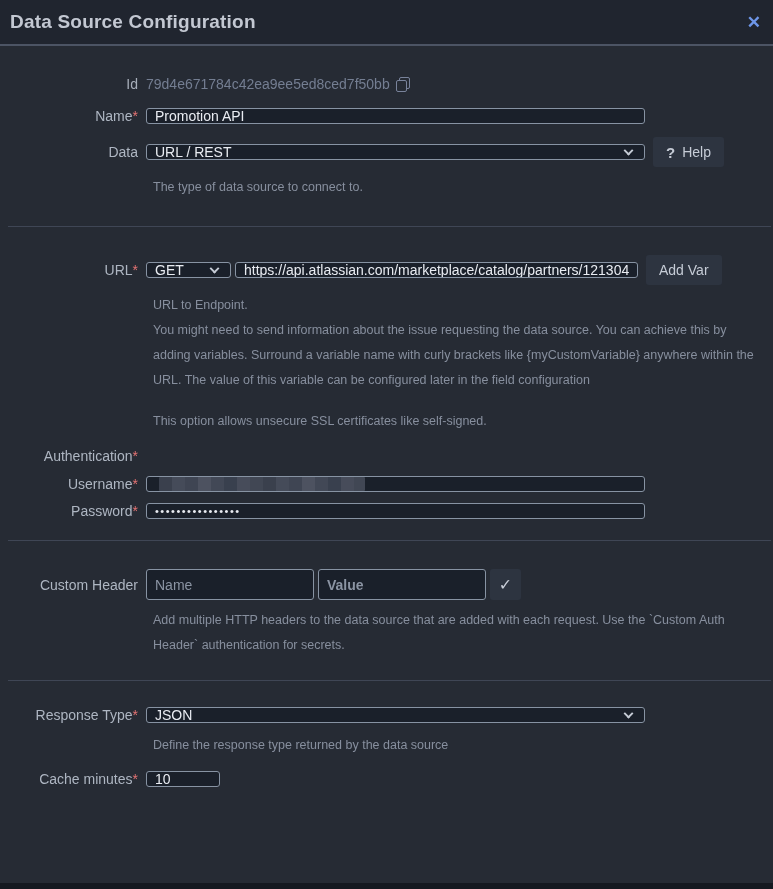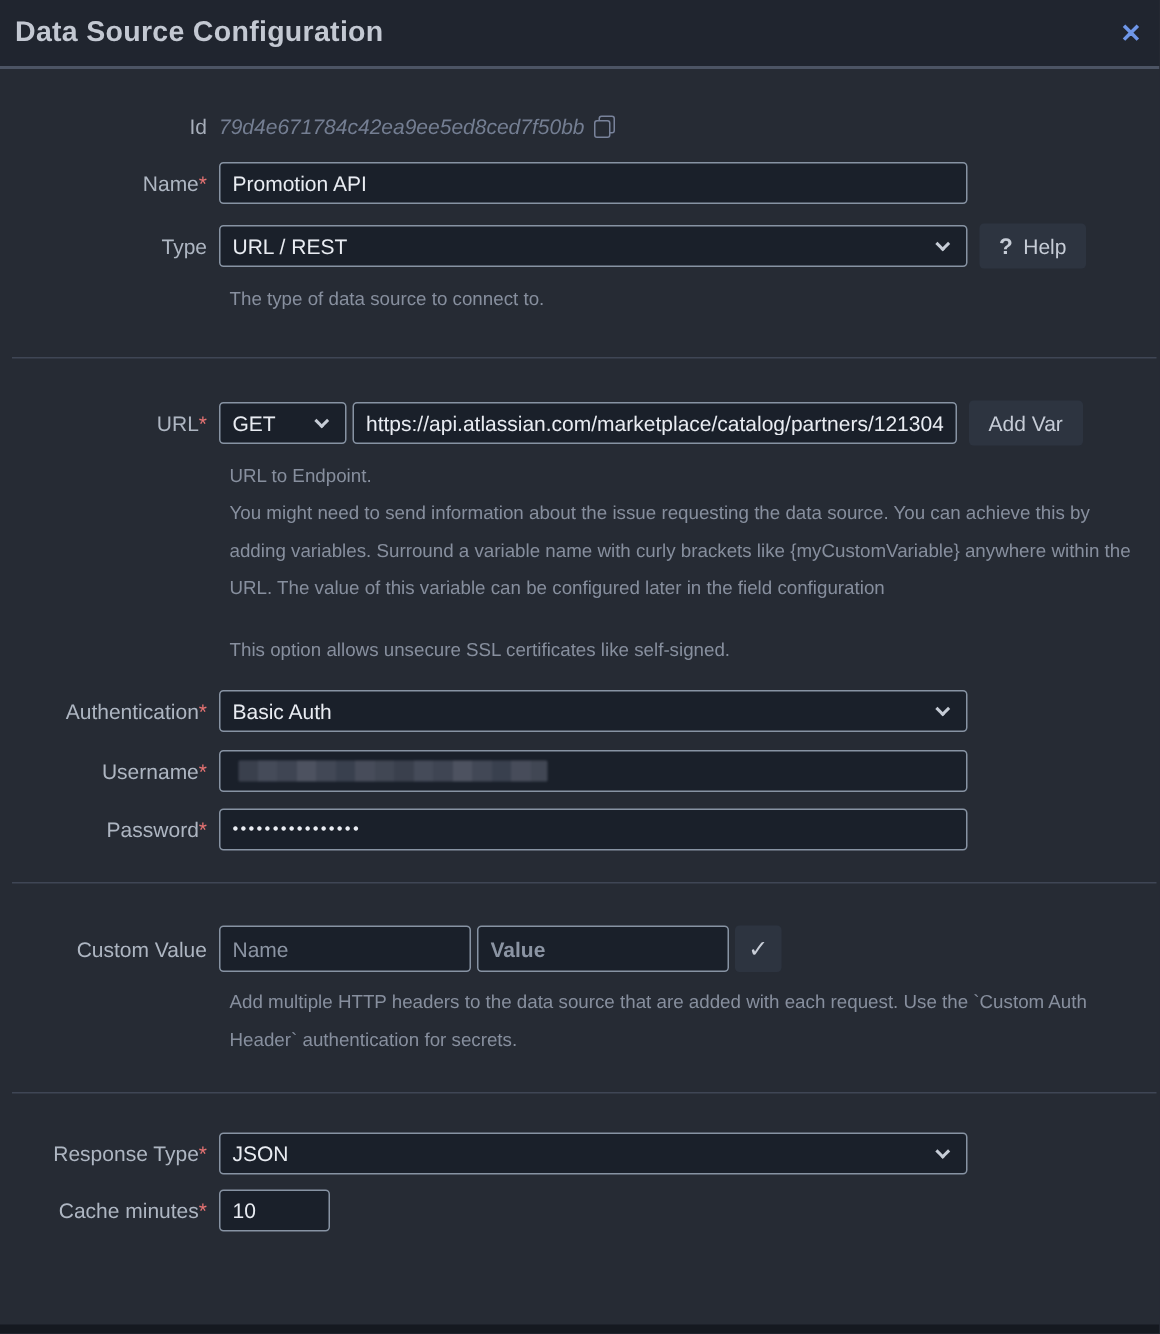--- a/index.html
+++ b/index.html
@@ -33,21 +33,21 @@
     font-size: 14px; color: #aeb6c2;
   }
   .req { color: #e57373; }
   .help-text {
     margin-left: 153px; margin-right: 16px;
     font-size: 12.5px; color: #878f9e; line-height: 25px;
   }
   .divider { border: 0; border-top: 1px solid #3f4655; margin: 0 2px 0 8px; }
   
   .txt-input, .sel {
-    height: 28px; background: #1a202a;
+    height: 16px; background: #1a202a;
     border: 1px solid #8793a3; border-radius: 3px;
     color: #e9ecf2; font-size: 14px; font-family: "Liberation Sans", sans-serif;
     padding: 0 8px; outline: none;
   }
   .txt-input::placeholder { color: #8b94a3; }
   .sel {
     position: relative; display: flex; align-items: center;
     cursor: pointer; user-select: none;
   }
   .chev {
@@ -59,21 +59,21 @@
   .btn {
     height: 30px; background: #2d3440; border: none; border-radius: 3px;
     color: #c6ccd6; font-size: 14px; font-family: "Liberation Sans", sans-serif;
     padding: 0 13px; cursor: pointer; display: inline-flex; align-items: center; gap: 7px;
   }
   .btn .q { font-weight: 700; font-size: 15px; }
   .w-main { width: 499px; }
   
   .id-row { margin-bottom: 16px; }
   .id-label { color: #a7aeba; }
-  .id-value { color: #747e92; font-size: 14px; display: inline-flex; align-items: center; gap: 6px; font-style: italic; }
+  .id-value { color: #747e92; font-size: 14px; display: inline-flex; align-items: center; gap: 6px; }
   .copy-icon { position: relative; width: 14px; height: 15px; display: inline-block; cursor: pointer; }
   .copy-icon::before {
     content: ""; position: absolute; top: 0; right: 0;
     width: 9px; height: 10px; border: 1.5px solid #79839b; border-radius: 2px;
   }
   .copy-icon::after {
     content: ""; position: absolute; bottom: 0; left: 0;
     width: 9px; height: 10px; border: 1.5px solid #79839b; border-radius: 2px;
     background: #262b34;
   }
@@ -122,21 +122,21 @@
       <span class="copy-icon"></span>
     </div>
   </div>
 
   <div class="row mb13">
     <div class="row-label"><span>Name</span><span class="req">*</span></div>
     <input class="txt-input w-main" value="Promotion API" style="">
   </div>
 
   <div class="row mb8">
-    <div class="row-label">Type</div>
+    <div class="row-label">Data</div>
     <div class="sel w-main">
       <span>URL / REST</span>
       <span class="chev"></span>
     </div>
     <button class="btn" style="margin-left:8px">
       <span class="q">?</span>
       <span>Help</span>
     </button>
   </div>
   <div class="help-text" style="margin-bottom:26px">The type of data source to connect to.</div>
@@ -152,59 +152,56 @@
     <input class="txt-input" style="width: 403px; margin-left: 4px;" value="https://api.atlassian.com/marketplace/catalog/partners/1213041">
     <button class="btn" style="margin-left:8px">Add Var</button>
   </div>
   <div class="help-text">URL to Endpoint.</div>
   <div class="help-text" style="margin-bottom:16px">You might need to send information about the issue requesting the data source. You can achieve this by adding variables. Surround a variable name with curly brackets like {myCustomVariable} anywhere within the URL. The value of this variable can be configured later in the field configuration</div>
 
   <div class="help-text" style="margin-bottom:14px">This option allows unsecure SSL certificates like self-signed.</div>
 
   <div class="row" style="margin-bottom:12px">
     <div class="row-label"><span>Authentication</span><span class="req">*</span></div>
-    <div class="sel w-main">
-      <span>Basic Auth</span>
-      <span class="chev"></span>
-    </div>
   </div>
 
   <div class="row" style="margin-bottom:11px">
     <div class="row-label"><span>Username</span><span class="req">*</span></div>
     <div class="txt-input w-main" style="display:flex;align-items:center">
       <span class="redacted"></span>
     </div>
   </div>
 
   <div class="row" style="margin-bottom:21px">
     <div class="row-label"><span>Password</span><span class="req">*</span></div>
     <input class="txt-input w-main pwd" value="••••••••••••••••" style="">
   </div>
 
   <hr class="divider">
 
   <div class="row mb8" style="margin-top:28px">
-    <div class="row-label">Custom Value</div>
+    <div class="row-label">Custom Header</div>
     <input class="txt-input" style="width: 168px; height: 31px;" placeholder="Name">
     <input class="txt-input" style="width: 168px; height: 31px; margin-left: 4px; font-weight: bold;" placeholder="Value">
     <button class="btn check-btn" style="margin-left:4px">
         <span>✓</span>
       </button>
   </div>
   <div class="help-text" style="margin-bottom:22px;max-width:575px">Add multiple HTTP headers to the data source that are added with each request. Use the `Custom Auth Header` authentication for secrets.</div>
 
   <hr class="divider">
 
   <div class="row" style="margin-top:26px;margin-bottom:10px">
     <div class="row-label"><span>Response Type</span><span class="req">*</span></div>
     <div class="sel w-main">
       <span>JSON</span>
       <span class="chev"></span>
     </div>
   </div>
+  <div class="help-text" style="margin-bottom:13px">Define the response type returned by the data source</div>
 
   <div class="row" style="margin-bottom:10px">
     <div class="row-label"><span>Cache minutes</span><span class="req">*</span></div>
     <input class="txt-input" style="width: 74px;" value="10">
   </div>
 
 </div>
 
 <div class="bottom-strip"></div>
 

